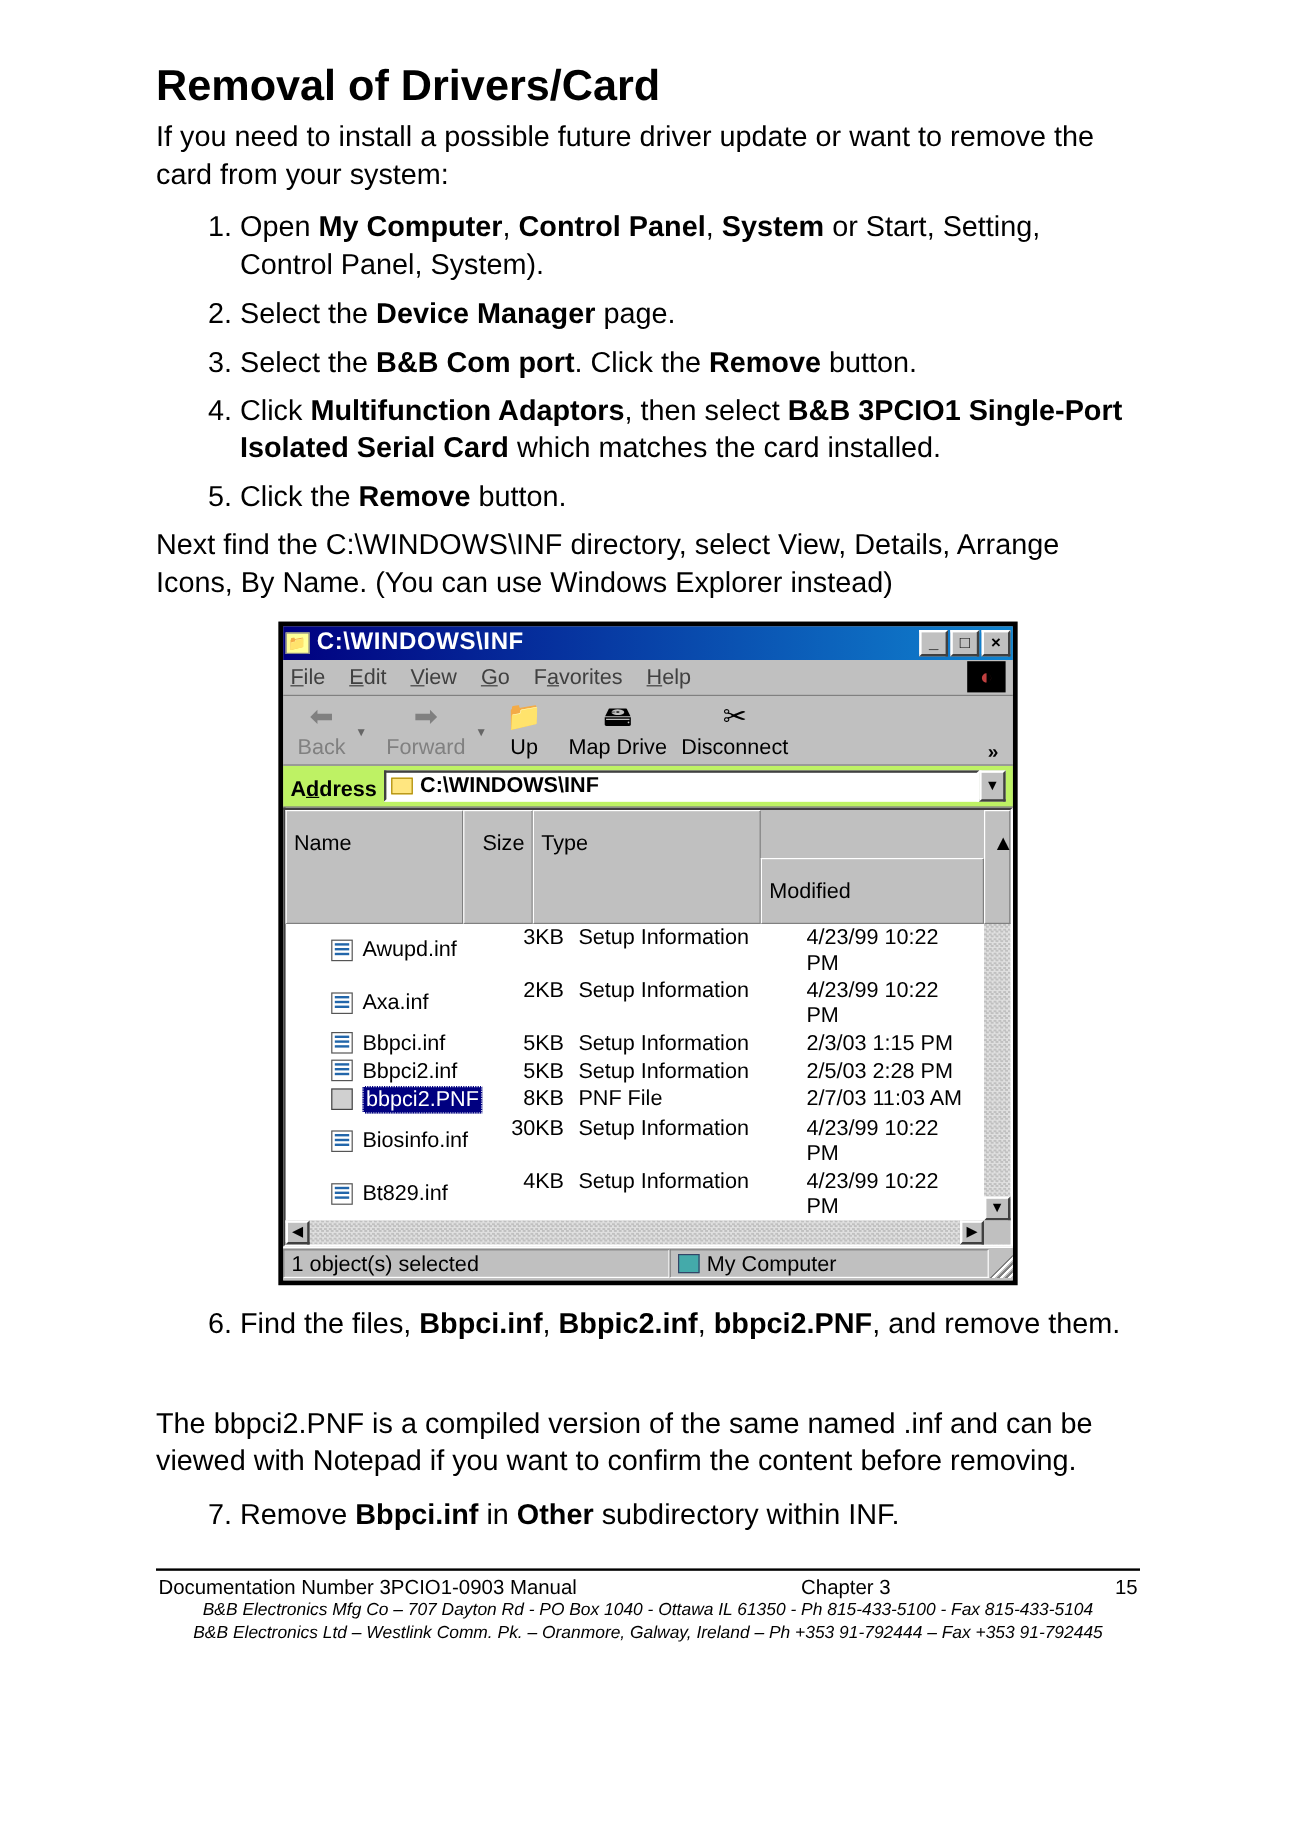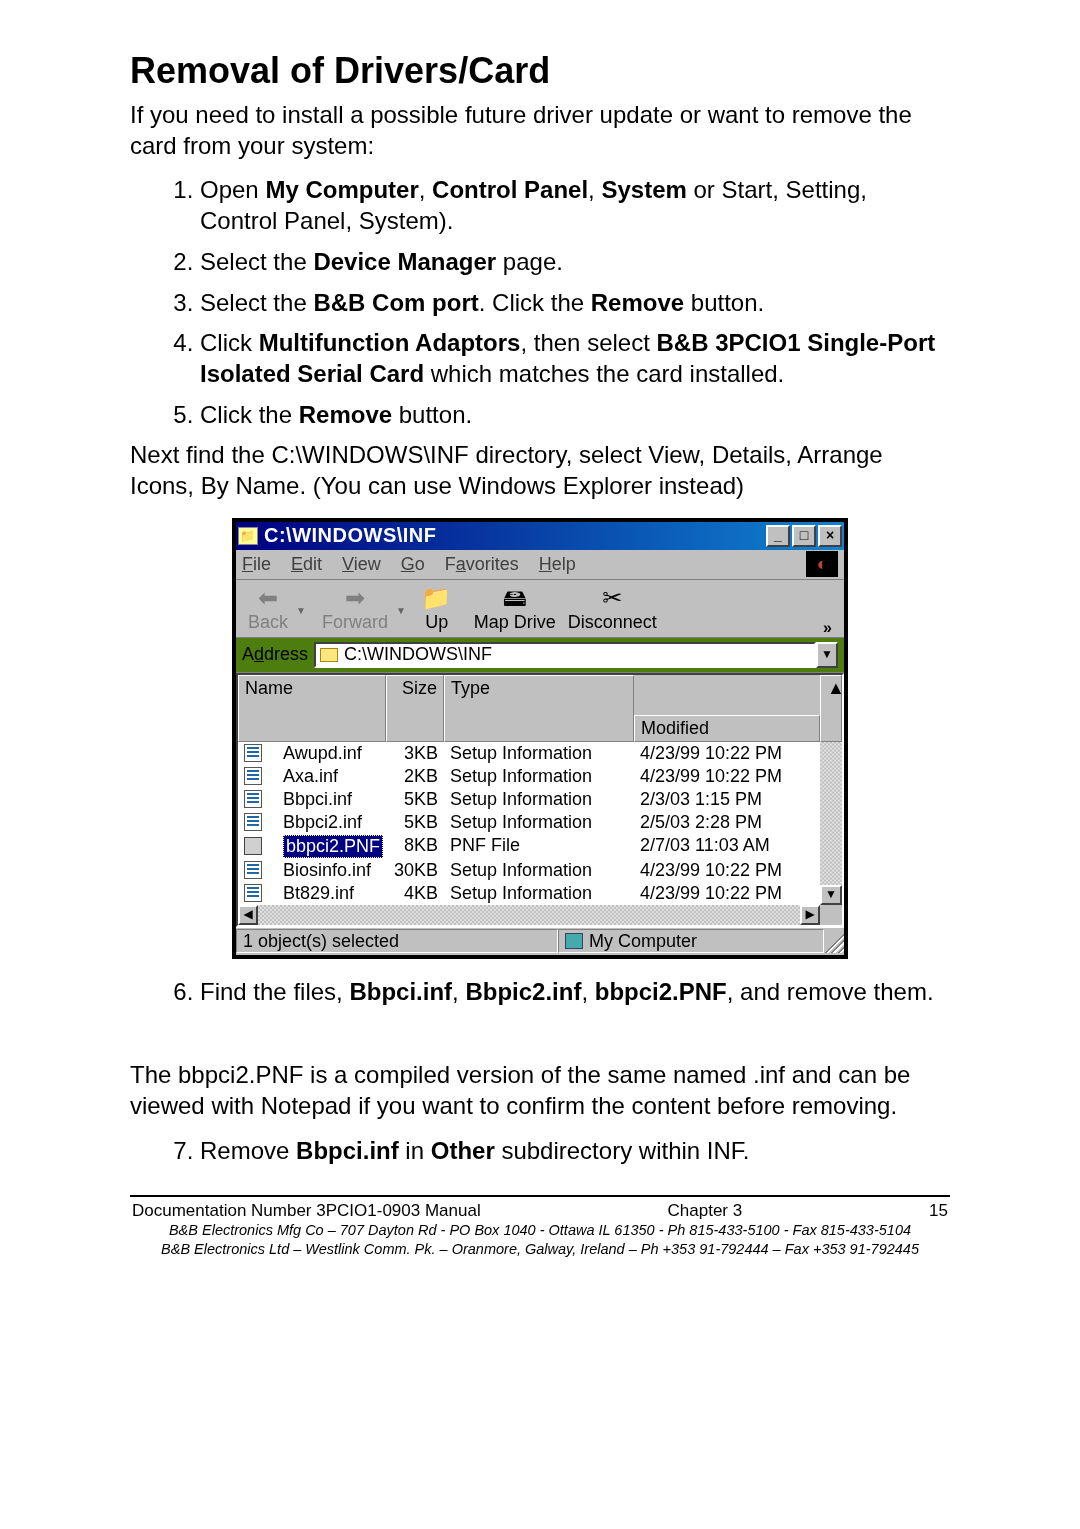--- a/index.html
+++ b/index.html
@@ -127,24 +127,25 @@
   .tool-sep { width: 10px; }
   .drop-arrow { font-size: 10px; color: #666; margin-left: 2px; align-self: center; }
   .toolbar .overflow {
     margin-left: auto;
     font-weight: bold;
     font-size: 16px;
     padding: 0 6px;
   }
   .addressbar {
     display: flex;
-    align-items: center;
-    background: #4d7c0f;
+    align-items: flex-end;
+    background: #bef264;
     padding: 4px 6px;
     border-bottom: 1px solid #808080;
+    font-weight: bold;
   }
   .addressbar .label { font-size: 18px; margin-right: 6px; }
   .addressbar .label .ul { text-decoration: underline; }
   .addr-field {
     flex: 1;
     background: #fff;
     border-top: 2px solid #404040;
     border-left: 2px solid #404040;
     border-right: 2px solid #fff;
     border-bottom: 2px solid #fff;
@@ -180,21 +181,21 @@
   }
   .col-headers {
     display: flex;
     background: #c0c0c0;
   }
   .col-headers .col {
     border-top: 1px solid #fff;
     border-left: 1px solid #fff;
     border-right: 1px solid #808080;
     border-bottom: 1px solid #808080;
-    padding: 2px 6px;
+    padding: 16px 6px;
     font-size: 18px;
   }
   .col.name { width: 148px; }
   .col.size { width: 58px; text-align: right; }
   .col.type { width: 190px; }
   .col.mod  { flex: 1; margin-top: 40px; }
   .col.scroll-up {
     width: 22px;
     text-align: center;
     background:#c0c0c0;
@@ -204,21 +205,21 @@
   }
   .rows {
     flex: 1;
   }
   .row {
     display: flex;
     padding: 1px 0;
     font-size: 18px;
   }
   .cell { padding: 0 6px; }
-  .cell.name { width: 148px; display:flex; align-items:center; gap:21px; }
+  .cell.name { width: 148px; display:flex; align-items:center; gap:8px;margin-left:32px; }
   .cell.size { width: 58px; text-align: right; }
   .cell.type { width: 190px; }
   .cell.mod  { flex: 1; }
   .file-ico {
     width: 18px; height: 18px;
     display:inline-flex;
     align-items:center; justify-content:center;
     flex-shrink:0;
   }
   .file-ico.inf {

